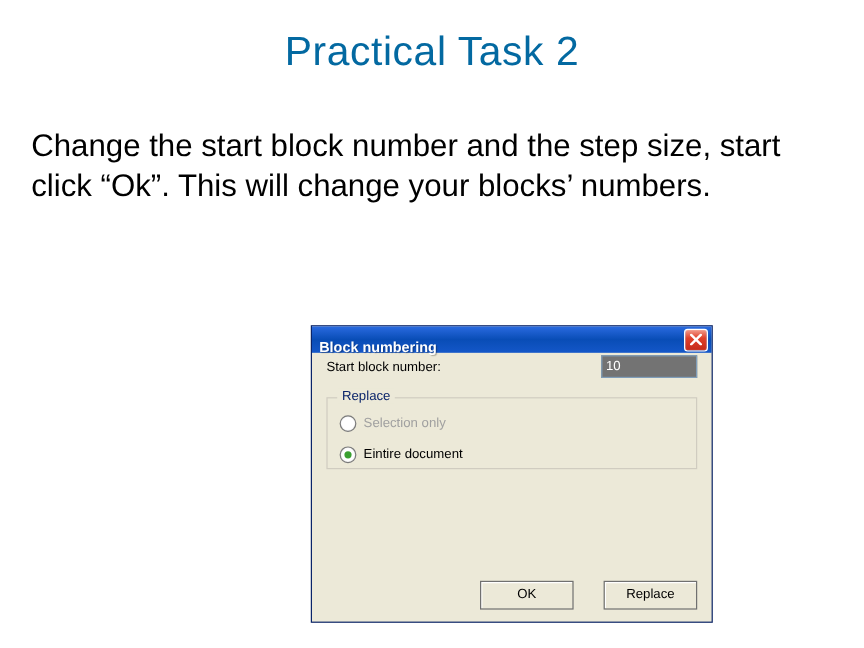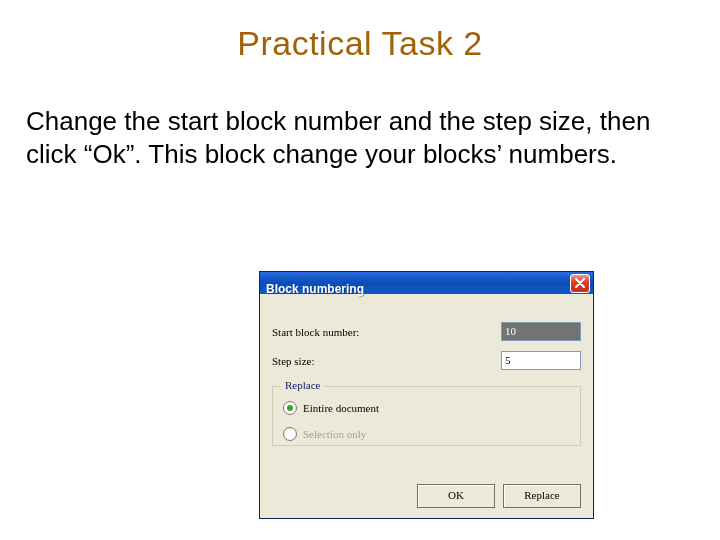--- a/index.html
+++ b/index.html
@@ -10,21 +10,21 @@
     background: #ffffff;
     font-family: Arial, Helvetica, sans-serif;
     overflow: hidden;
   }
   .slide {
     width: 720px;
     height: 540px;
     position: relative;
   }
   .title {
-    color: #a16207;
+    color: #0369a1;
     font-size: 34px;
     font-weight: 400;
     text-align: center;
     margin-top: 24px;
     letter-spacing: 0.5px;
   }
   .body-text {
     color: #000;
     font-size: 26px;
     line-height: 1.25;
@@ -66,25 +66,24 @@
     border: 1px solid #fff;
     border-radius: 3px;
     display: flex;
     align-items: center;
     justify-content: center;
     box-shadow: inset 0 0 1px rgba(255,255,255,0.6);
   }
   .close-x svg { display: block; }
 
   .content {
-    padding: 28px 12px 8px 12px;
+    padding: 2px 12px 8px 12px;
     position: relative;
     height: calc(100% - 22px);
     box-sizing: border-box;
-    font-family: Liberation Serif, serif;
   }
   .form-row {
     display: flex;
     align-items: center;
     margin-bottom: 10px;
   }
   .form-label {
     flex: 1;
     color: #000;
   }
@@ -149,42 +148,42 @@
     background: #3aa030;
   }
   .radio-label { color: #000; }
   .radio-label.disabled { color: #a0a0a0; }
 
   .button-bar {
     position: absolute;
     right: 12px;
     bottom: 10px;
     display: flex;
-    gap: 8px;
+    gap: 25px;
   }
   .push-btn {
     width: 76px;
     height: 22px;
     border: 1px solid #707070;
     background: #ece9d8;
     font-size: 11px;
     text-align: center;
     line-height: 20px;
     box-shadow: inset 1px 1px 0 #fff;
     cursor: default;
   }
 </style>
 </head>
 <body>
 
 <div class="slide">
 
   <div class="title">Practical Task 2</div>
 
-  <div class="body-text">Change the start block number and the step size, then click “Ok”. This block change your blocks’ numbers.</div>
+  <div class="body-text">Change the start block number and the step size, start click “Ok”. This will change your blocks’ numbers.</div>
 
   <div class="dialog">
 
     <div class="titlebar">
       <span class="titlebar-caption">Block numbering</span>
       <div class="close-btn">
         <span class="close-x">
           <svg width="10" height="10" viewBox="0 0 10 10">
             <path d="M1 1 L9 9 M9 1 L1 9" stroke="#fff" stroke-width="2" stroke-linecap="round"></path>
           </svg>
@@ -192,37 +191,33 @@
       </div>
     </div>
 
     <div class="content">
 
       <div class="form-row">
         <span class="form-label">Start block number:</span>
         <div class="field focused">10</div>
       </div>
 
-      <div class="form-row">
-        <span class="form-label">Step size:</span>
-        <div class="field">5</div>
-      </div>
 
       <div class="groupbox">
         <div class="group-legend">Replace</div>
+
+        <div class="radio-row">
+          <span class="radio-circle"></span>
+          <span class="radio-label disabled">Selection only</span>
+        </div>
 
         <div class="radio-row">
           <span class="radio-circle selected"></span>
           <span class="radio-label">Eintire document</span>
         </div>
-
-        <div class="radio-row">
-          <span class="radio-circle"></span>
-          <span class="radio-label disabled">Selection only</span>
-        </div>
       </div>
 
       <div class="button-bar">
         <div class="push-btn">OK</div>
         <div class="push-btn">Replace</div>
       </div>
 
     </div>
   </div>
 

